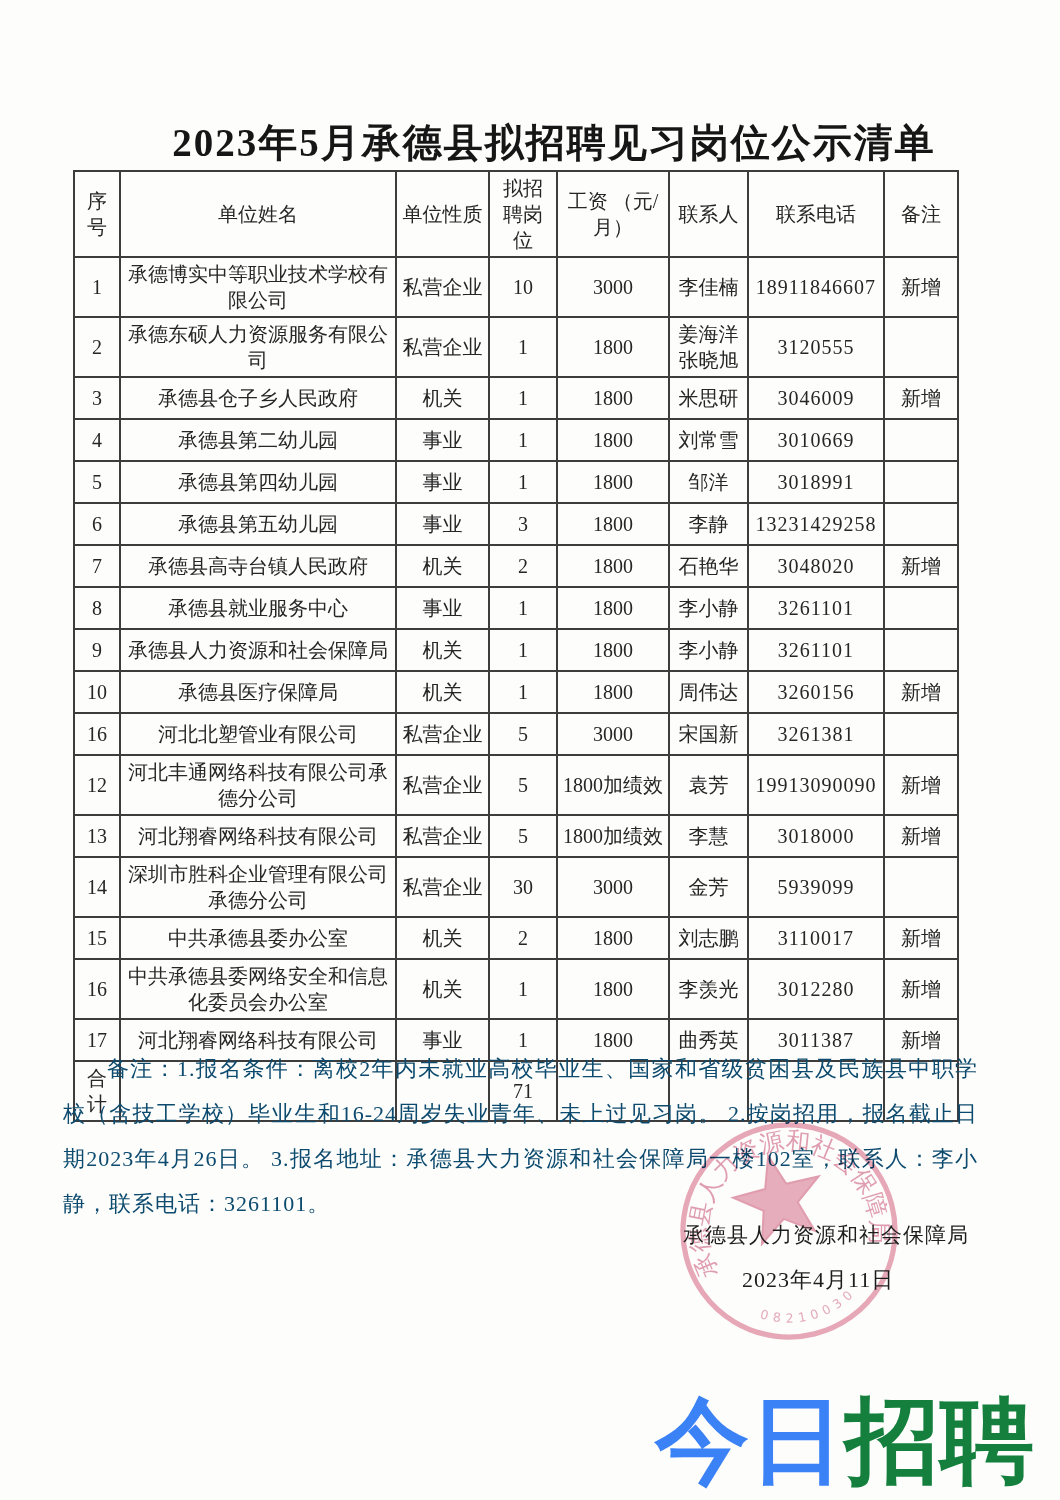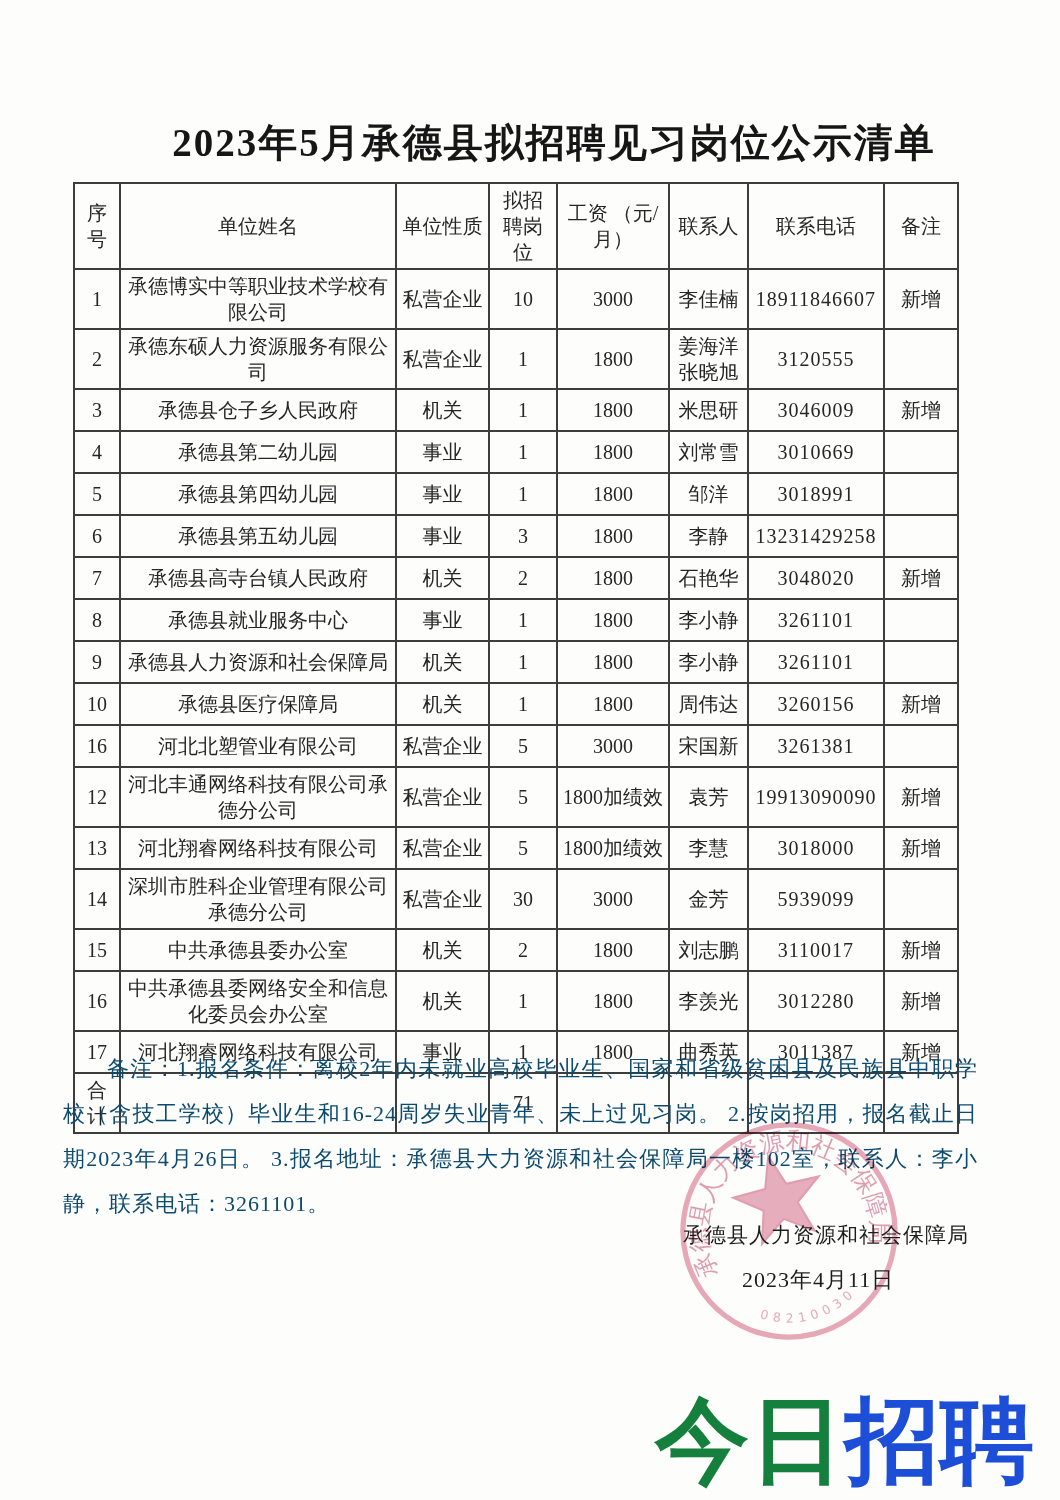--- a/index.html
+++ b/index.html
@@ -10,21 +10,21 @@
   }
   .page{position:absolute;inset:0;}
   .title{
     position:absolute;top:116px;left:0;width:100%;margin:0;
     text-align:center;font-size:39px;font-weight:700;letter-spacing:2px;
     color:#161616;
     padding-left:24px;
   }
   table.job-table{
     position:absolute;top:170px;left:73px;width:884px;
-    border-collapse:collapse;table-layout:fixed;margin-top:12px;
+    border-collapse:collapse;table-layout:fixed;
   }
   .job-table th,.job-table td{
     border:2px solid #3d3d3d;
     text-align:center;vertical-align:middle;
     font-size:20px;line-height:26px;padding:3px 4px;
     font-weight:400;color:#262626;
     overflow:hidden;word-break:break-all;
   }
   .job-table thead th{height:50px;}
   .job-table tbody td{height:34px;}
@@ -48,22 +48,22 @@
   .sig-date{
     position:absolute;top:1265px;left:742px;
     font-size:22px;letter-spacing:1px;color:#1d1d1d;z-index:3;text-align:center;
   }
   .watermark{
     position:absolute;top:1394px;left:655px;z-index:4;
     font-family:"DejaVu Sans","Liberation Sans",sans-serif;
     font-weight:700;font-size:94px;line-height:1;letter-spacing:1px;
     white-space:nowrap;
   }
-  .wm-1{color:#15803d;}
-  .wm-2{color:#1d4ed8;}
+  .wm-1{color:#3b82f6;}
+  .wm-2{color:#15803d;}
 </style>
 </head>
 <body>
 
 <div class="page">
 
   <h1 class="title">2023年5月承德县拟招聘见习岗位公示清单</h1>
 
   <table class="job-table">
     <colgroup>

